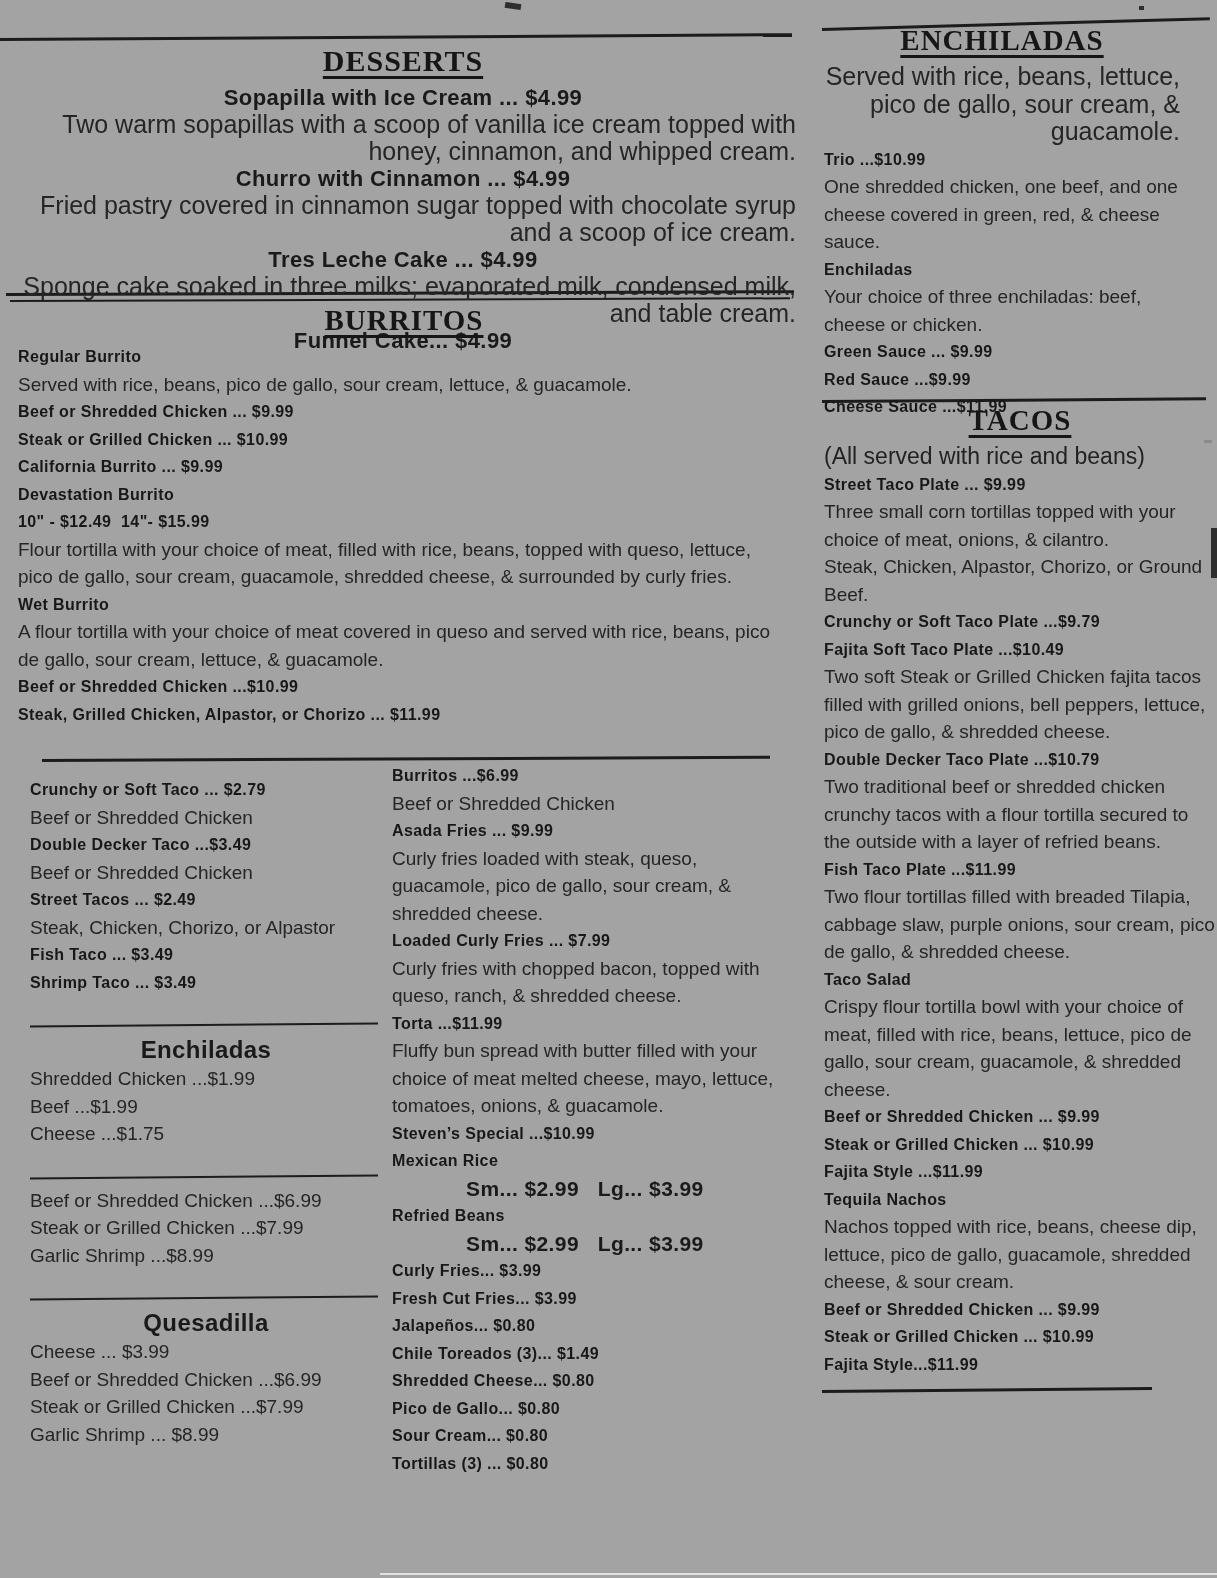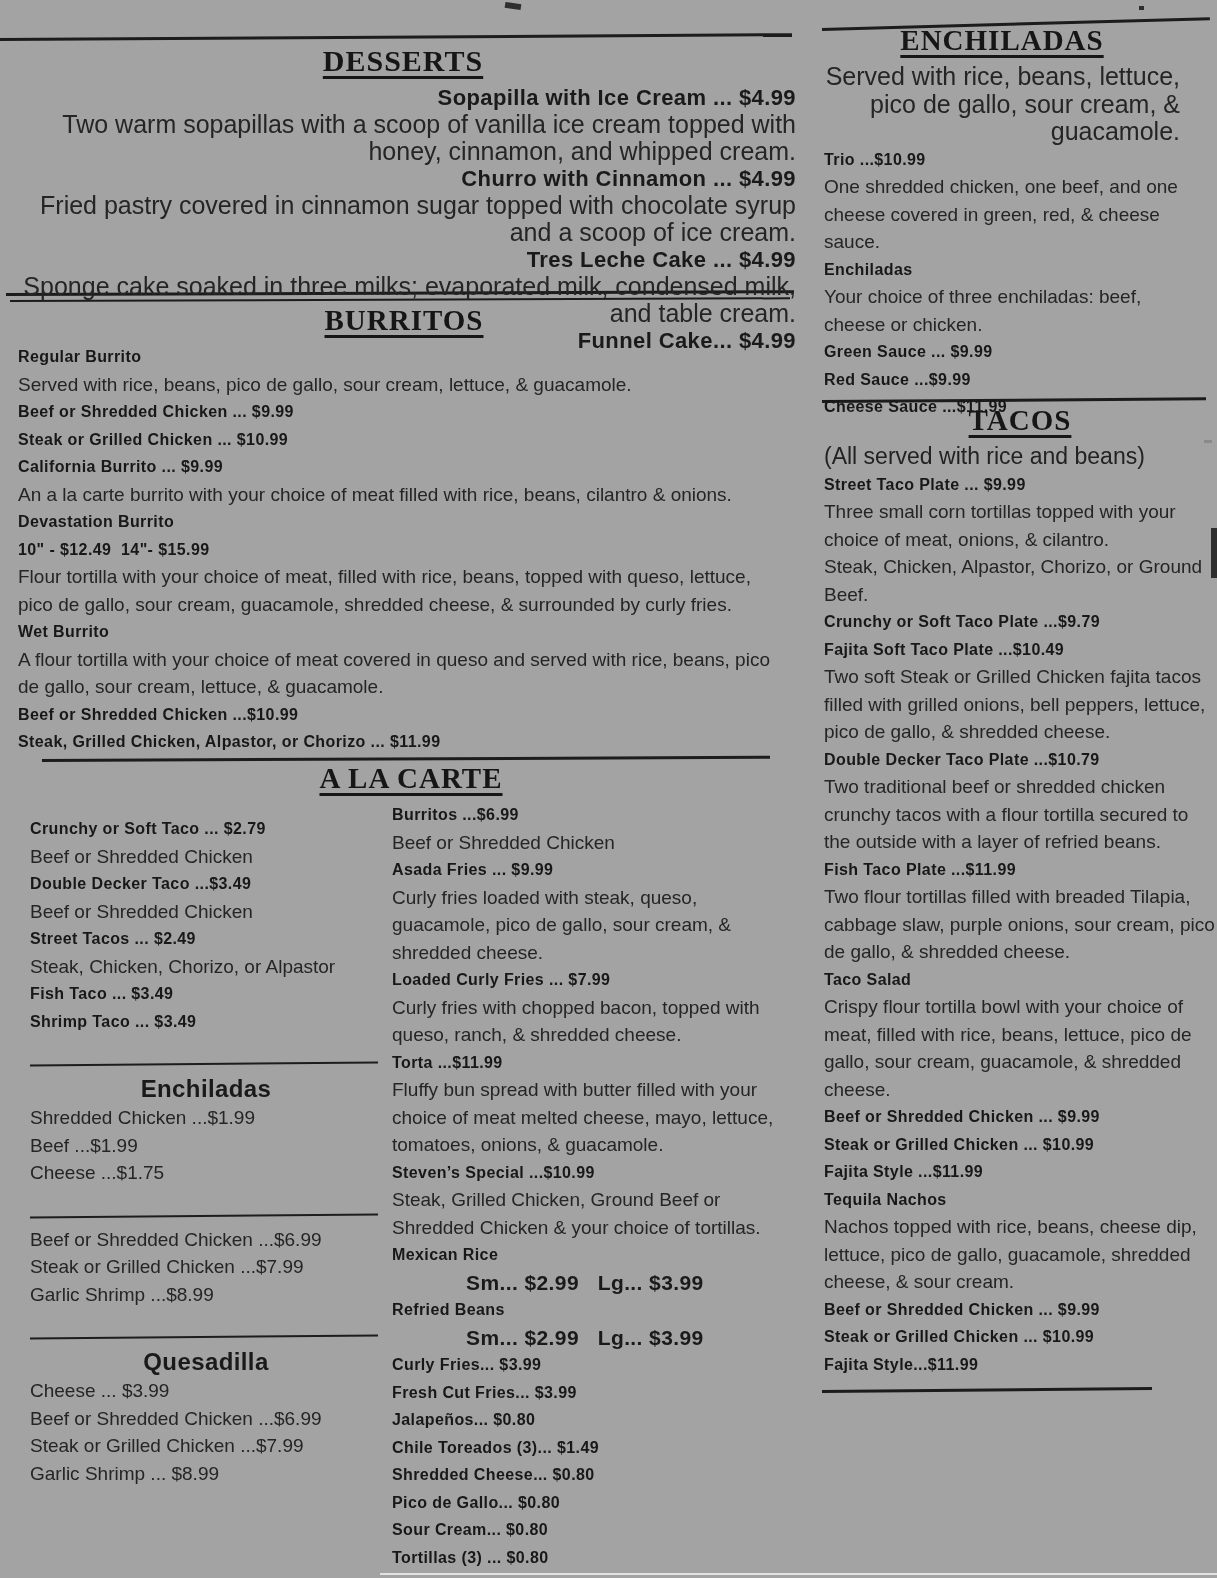--- a/index.html
+++ b/index.html
@@ -27,21 +27,21 @@
   #sec-tacos{left:824px;top:404px;width:392px;}
   .cols{display:flex;align-items:flex-start;}
   .subcol-left{width:352px;padding-top:14px;}
   .subcol-mid{width:400px;margin-left:10px;}
   
   .lines{line-height:27.5px;}
   #sec-desserts .lines{line-height:27px;}
   .ln{white-space:pre-wrap;}
   .item{font-weight:700;font-size:16px;letter-spacing:.4px;color:#181818;}
   .desc{font-size:19px;color:#252525;}
-  .c-item{font-weight:700;font-size:22px;letter-spacing:.4px;text-align:right;}
+  .c-item{font-weight:700;font-size:22px;letter-spacing:.4px;text-align:center;}
   .c-desc{font-size:25px;text-align:right;color:#252525;}
   .subheader{font-weight:700;font-size:24px;text-align:center;letter-spacing:.4px;line-height:30px;}
   .size{font-weight:700;font-size:21px;letter-spacing:.4px;padding-left:74px;}
   .intro{font-size:23px;color:#222;}
   .rule{border-top:2.5px solid #1d1d1d;margin:28px 4px 9px 0;transform:rotate(-0.5deg);}
 </style>
 </head>
 <body>
 
 <div class="page">
@@ -74,33 +74,31 @@
   </section>
 
   <section id="sec-burritos">
     <h2>BURRITOS</h2>
     <div class="lines">
         <div class="ln item">Regular Burrito</div>
         <div class="ln desc">Served with rice, beans, pico de gallo, sour cream, lettuce, &amp; guacamole.</div>
         <div class="ln item">Beef or Shredded Chicken ... $9.99</div>
         <div class="ln item">Steak or Grilled Chicken ... $10.99</div>
         <div class="ln item">California Burrito ... $9.99</div>
-        <div class="ln desc">An a la carte burrito with your choice of meat filled with rice, beans, cilantro &amp; onions.</div>
         <div class="ln item">Devastation Burrito</div>
         <div class="ln item">10" - $12.49  14"- $15.99</div>
         <div class="ln desc">Flour tortilla with your choice of meat, filled with rice, beans, topped with queso, lettuce, pico de gallo, sour cream, guacamole, shredded cheese, &amp; surrounded by curly fries.</div>
         <div class="ln item">Wet Burrito</div>
         <div class="ln desc">A flour tortilla with your choice of meat covered in queso and served with rice, beans, pico de gallo, sour cream, lettuce, &amp; guacamole.</div>
         <div class="ln item">Beef or Shredded Chicken ...$10.99</div>
         <div class="ln item">Steak, Grilled Chicken, Alpastor, or Chorizo ... $11.99</div>
       </div>
   </section>
 
   <section id="sec-alacarte">
-    <h2>A LA CARTE</h2>
     <div class="cols">
       <div class="subcol-left lines">
           <div class="ln item">Crunchy or Soft Taco ... $2.79</div>
           <div class="ln desc">Beef or Shredded Chicken</div>
           <div class="ln item">Double Decker Taco ...$3.49</div>
           <div class="ln desc">Beef or Shredded Chicken</div>
           <div class="ln item">Street Tacos ... $2.49</div>
           <div class="ln desc">Steak, Chicken, Chorizo, or Alpastor</div>
           <div class="ln item">Fish Taco ... $3.49</div>
           <div class="ln item">Shrimp Taco ... $3.49</div>
@@ -123,21 +121,20 @@
       <div class="subcol-mid lines">
           <div class="ln item">Burritos ...$6.99</div>
           <div class="ln desc">Beef or Shredded Chicken</div>
           <div class="ln item">Asada Fries ... $9.99</div>
           <div class="ln desc">Curly fries loaded with steak, queso, guacamole, pico de gallo, sour cream, &amp; shredded cheese.</div>
           <div class="ln item">Loaded Curly Fries ... $7.99</div>
           <div class="ln desc">Curly fries with chopped bacon, topped with queso, ranch, &amp; shredded cheese.</div>
           <div class="ln item">Torta ...$11.99</div>
           <div class="ln desc">Fluffy bun spread with butter filled with your choice of meat melted cheese, mayo, lettuce, tomatoes, onions, &amp; guacamole.</div>
           <div class="ln item">Steven’s Special ...$10.99</div>
-          <div class="ln desc">Steak, Grilled Chicken, Ground Beef or Shredded Chicken &amp; your choice of tortillas.</div>
           <div class="ln item">Mexican Rice</div>
           <div class="ln size">Sm... $2.99   Lg... $3.99</div>
           <div class="ln item">Refried Beans</div>
           <div class="ln size">Sm... $2.99   Lg... $3.99</div>
           <div class="ln item">Curly Fries... $3.99</div>
           <div class="ln item">Fresh Cut Fries... $3.99</div>
           <div class="ln item">Jalapeños... $0.80</div>
           <div class="ln item">Chile Toreados (3)... $1.49</div>
           <div class="ln item">Shredded Cheese... $0.80</div>
           <div class="ln item">Pico de Gallo... $0.80</div>

